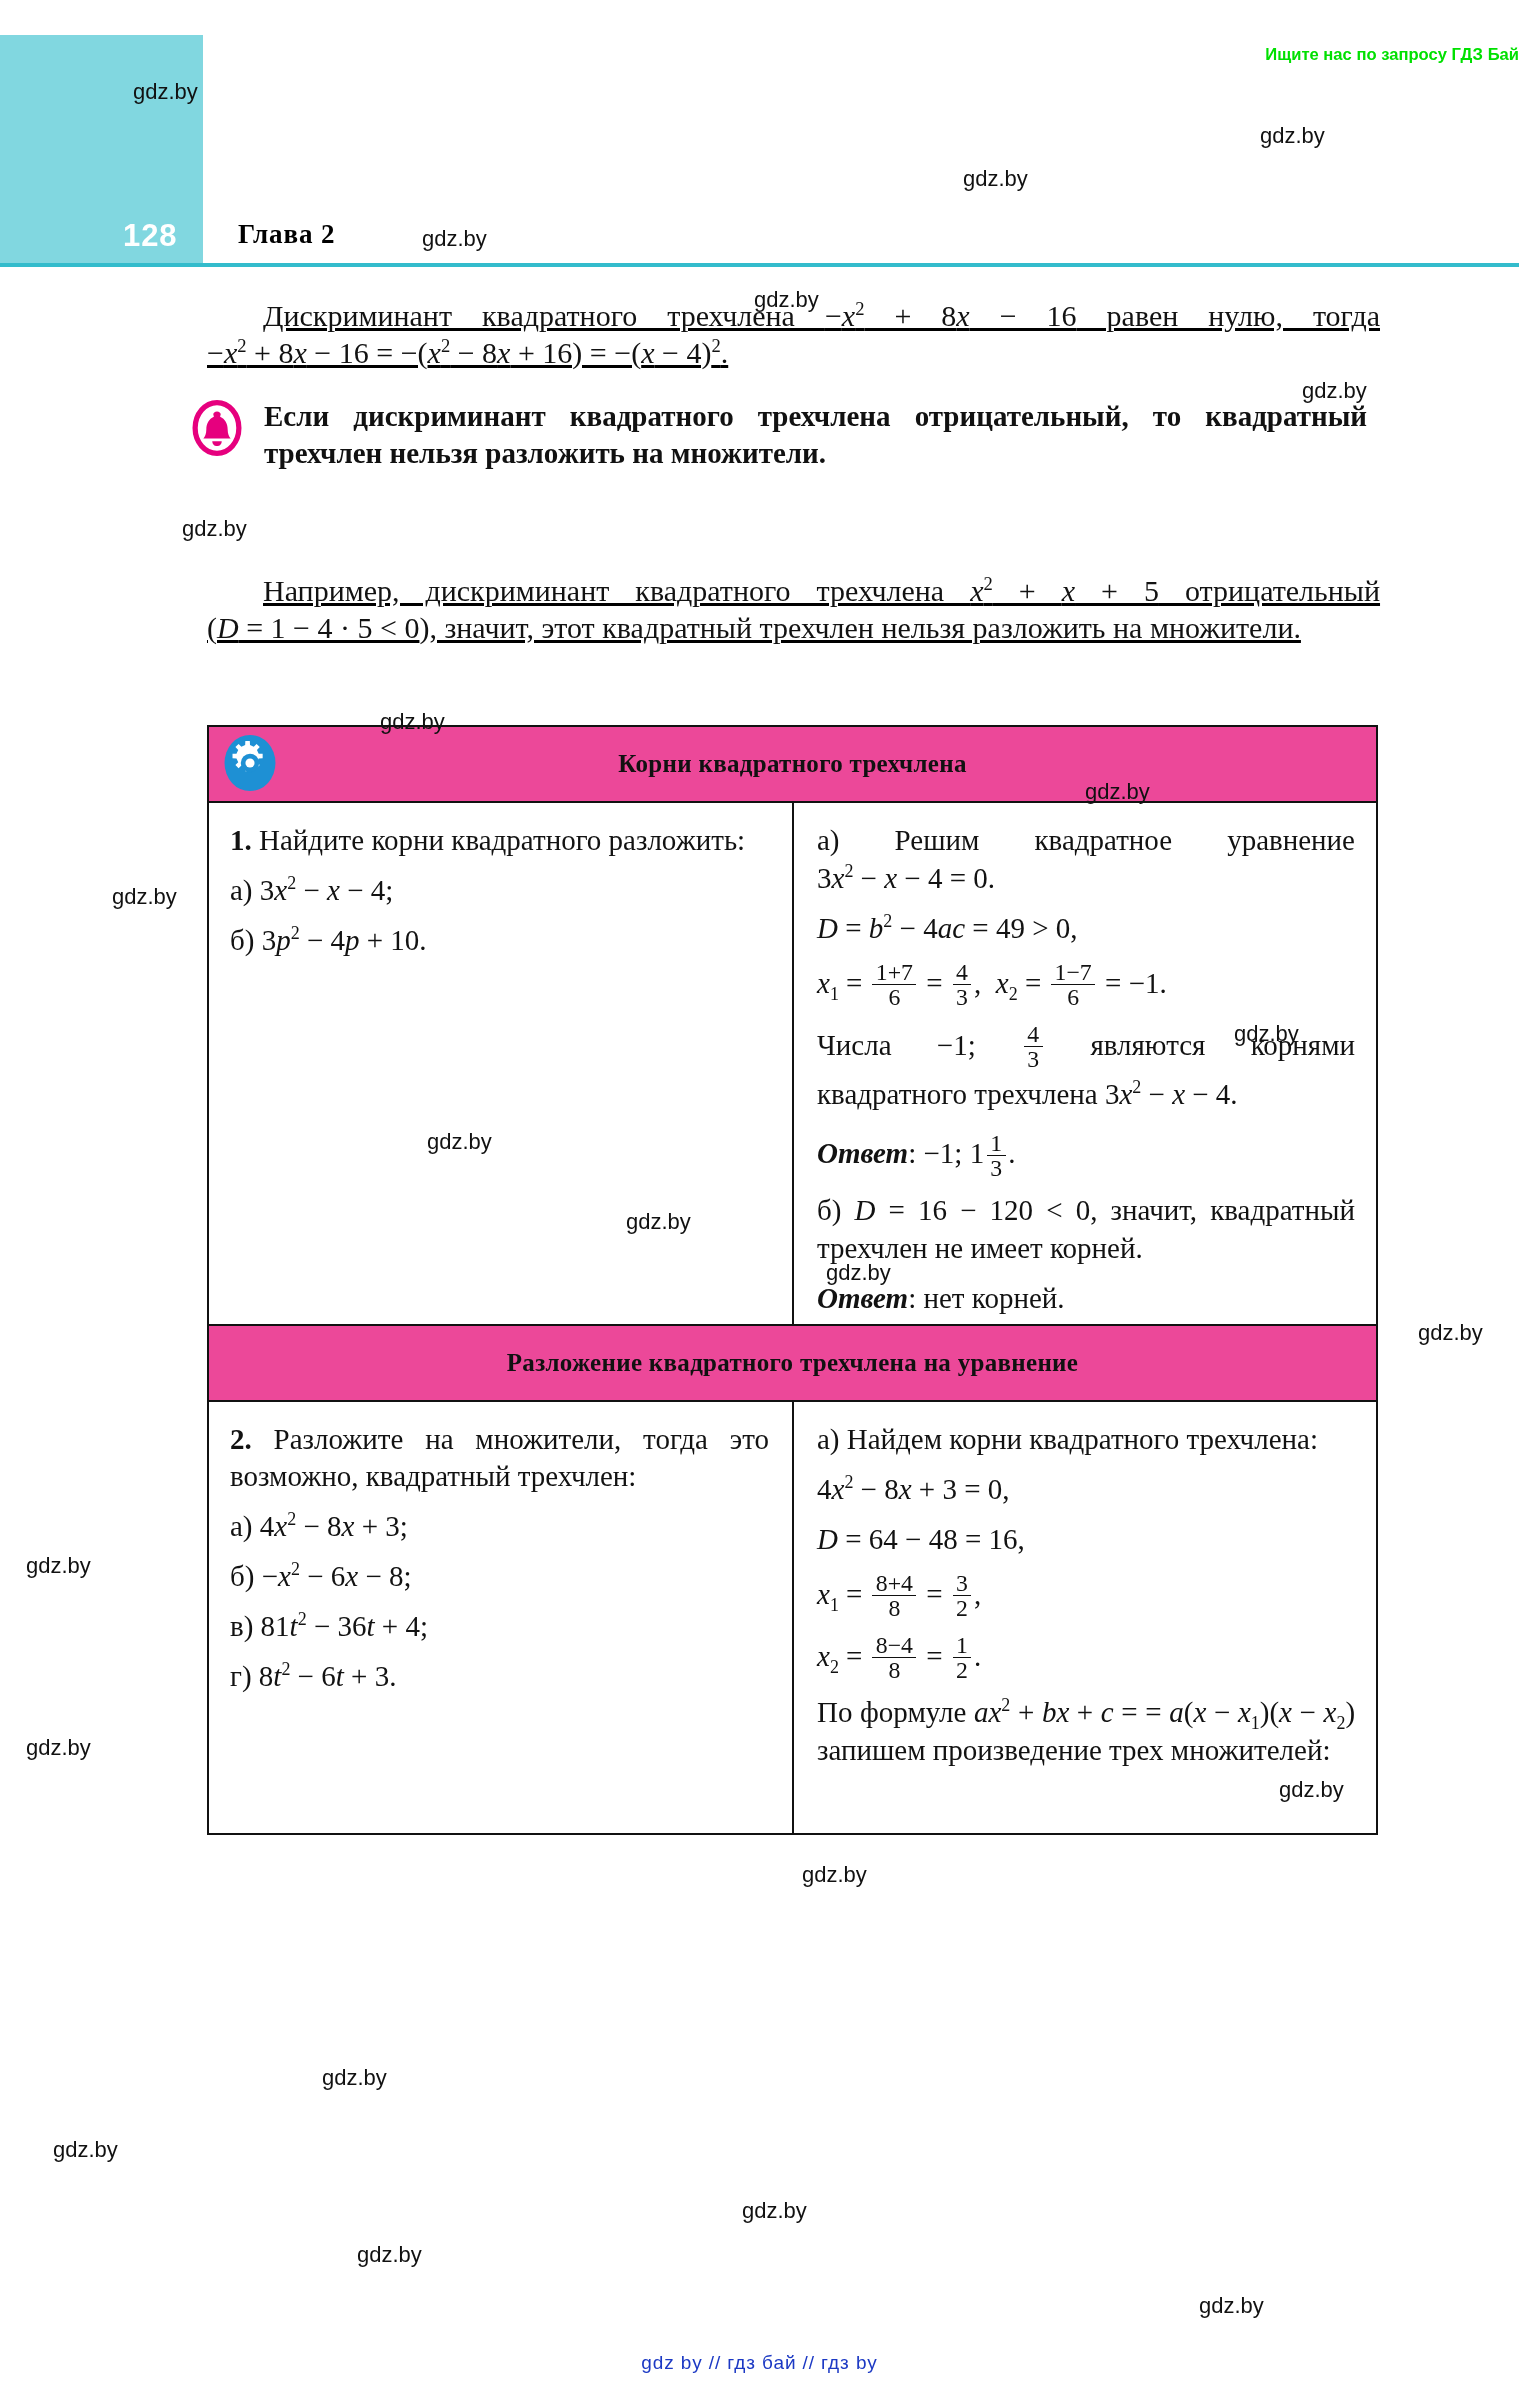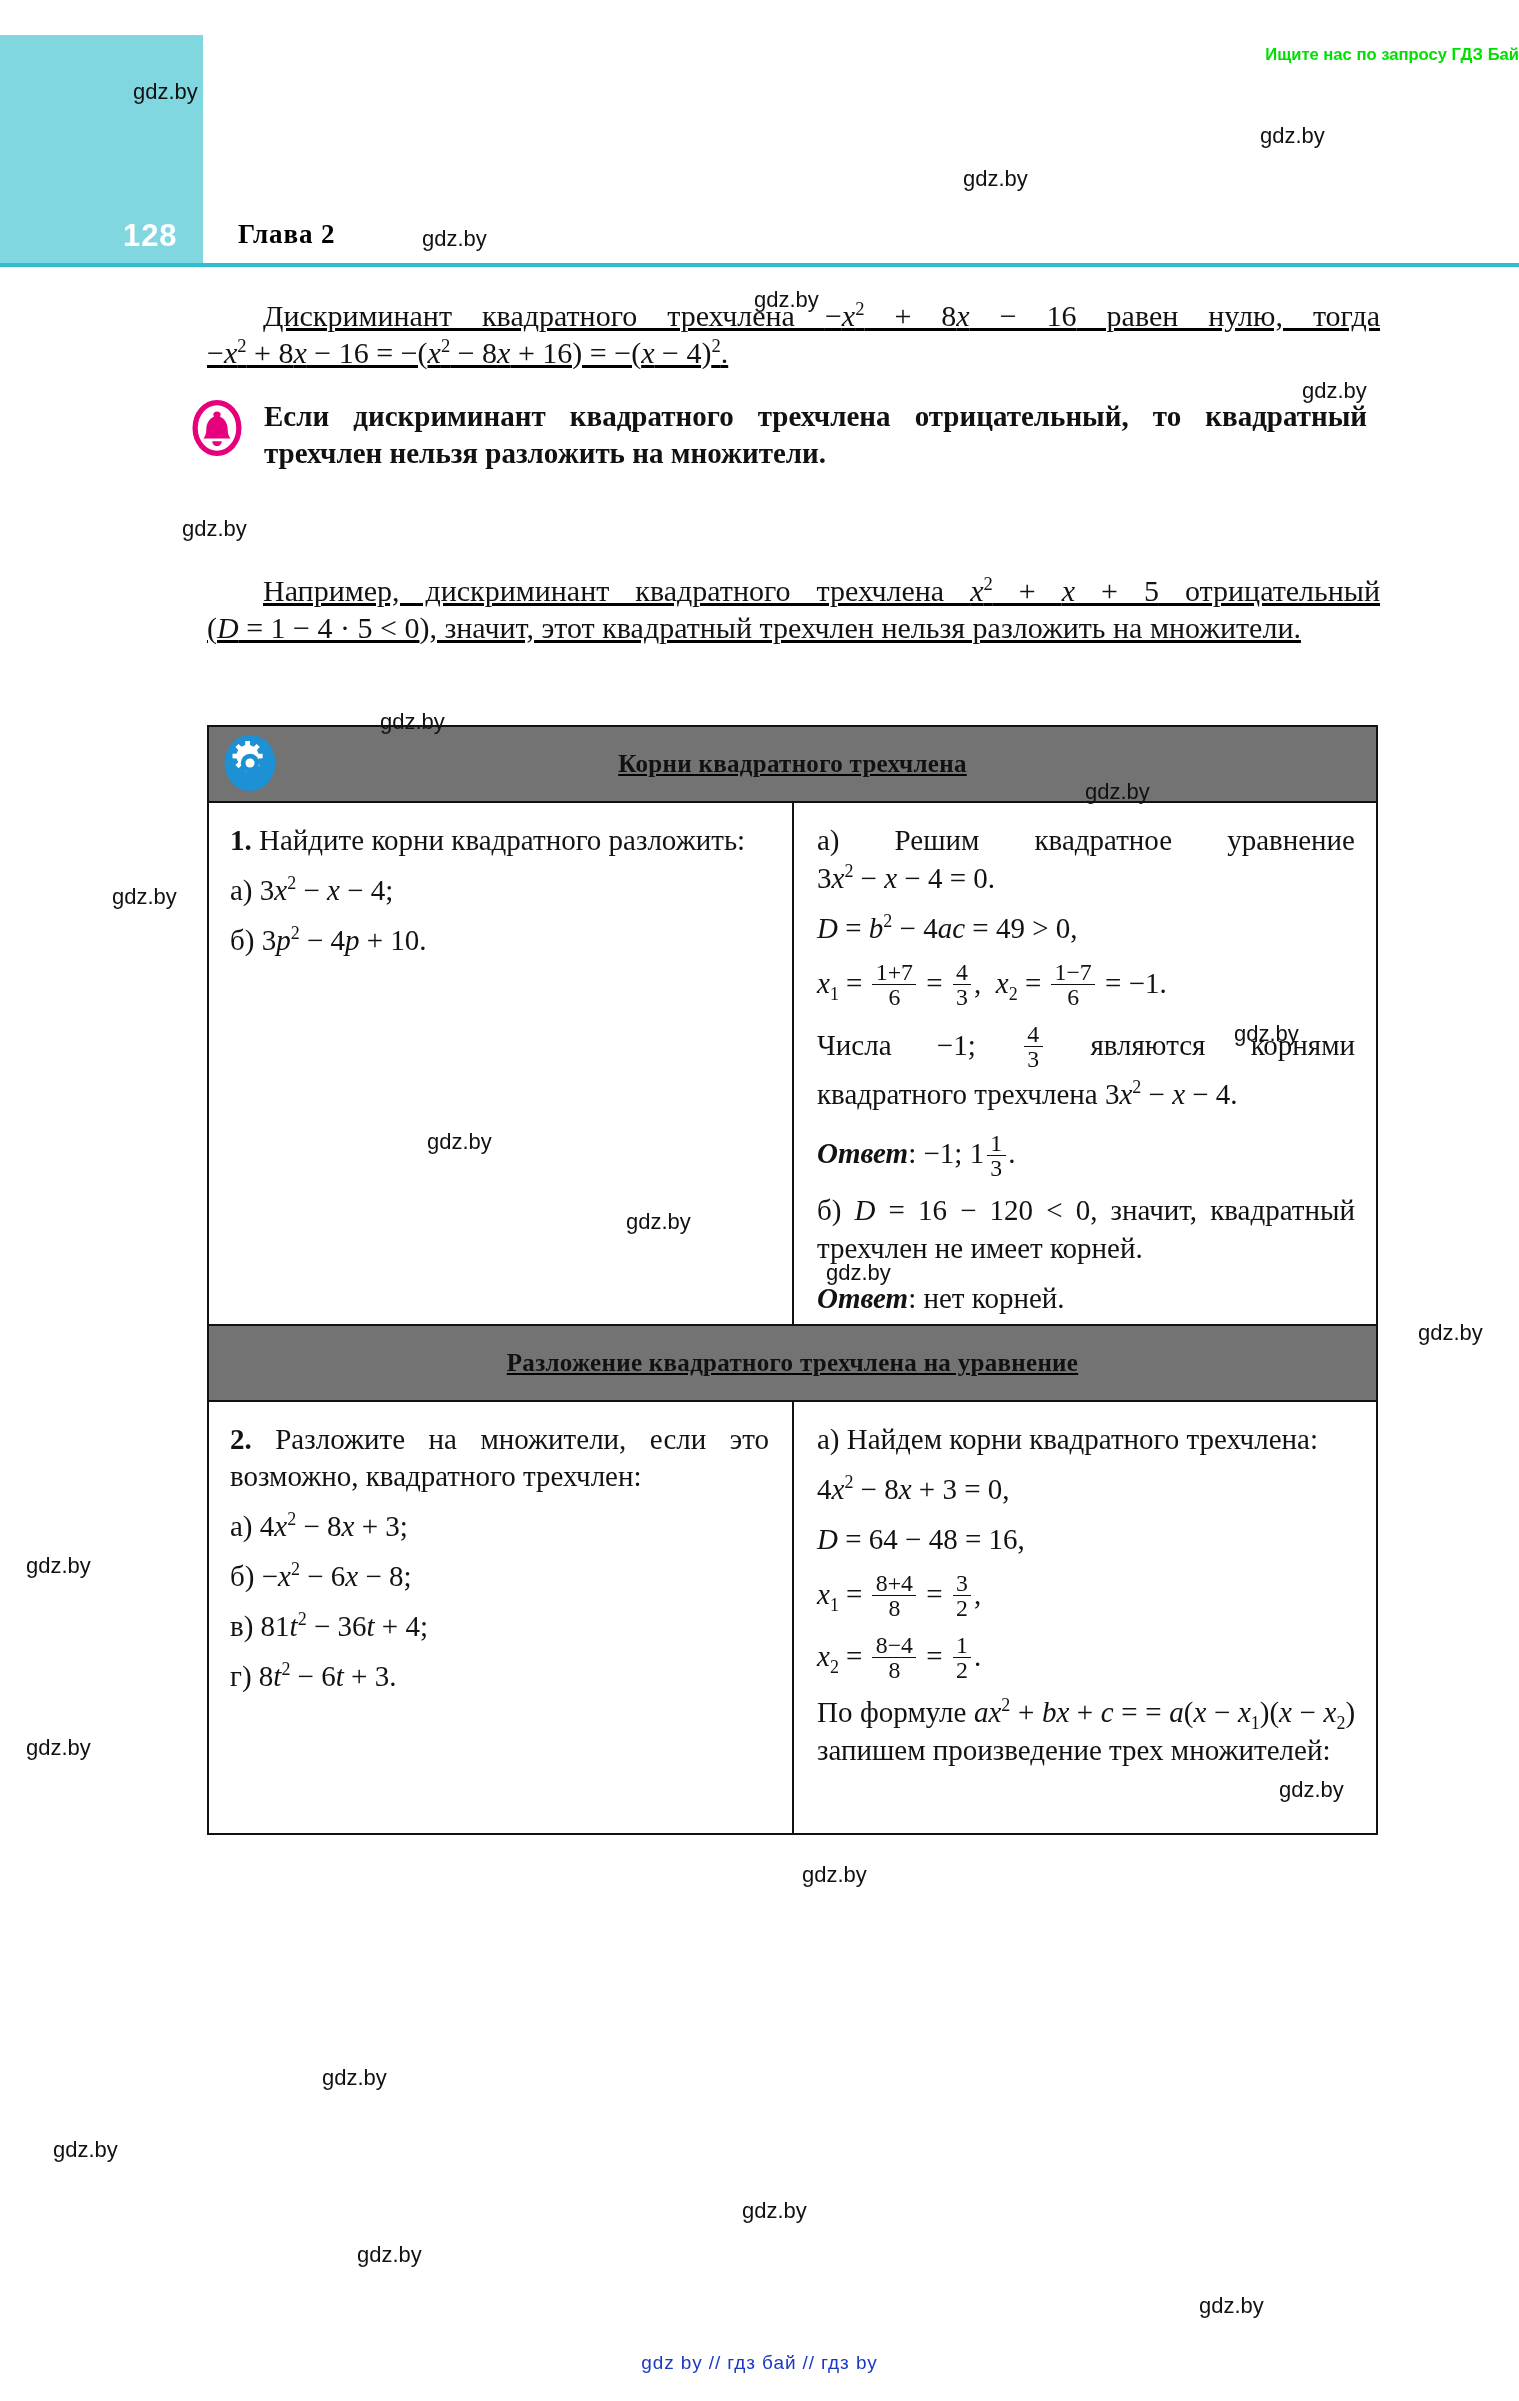--- a/index.html
+++ b/index.html
@@ -129,25 +129,24 @@
     position: absolute;
     left: 207px;
     width: 1171px;
     border: 2.6px solid #111;
     box-sizing: border-box;
     background: #fff;
   }
   .sect-head {
     display: flex;
     align-items: center;
-    background: #737373;
+    background: #ec4899;
     border-bottom: 2.6px solid #111;
     height: 74px;
     position: relative;
-    text-decoration: underline;
   }
   .sect-head.plain { justify-content: center; }
   .gear-icon {
     position: absolute;
     left: 12.3px;
     top: 7px;
     width: 58px;
     height: 58px;
   }
   .sect-title {
@@ -327,21 +326,21 @@
   </div>
 
   <div class="sect-head plain" style="border-top:2.6px solid #111;">
     <span class="sect-title">Разложение квадратного трехчлена на уравнение</span>
   </div>
 
   <div class="two-col">
     <div class="cell cell-left">
       <p>
         <span class="num-lead">2.</span>
-        <span>Разложите на множители, если это возможно, квадратного трехчлен:</span>
+        <span>Разложите на множители, тогда это возможно, квадратный трехчлен:</span>
       </p>
       <p>
         <span>а)</span>
         <span class="nowrap">4<span class="mi">x</span><sup class="pw">2</sup> − 8<span class="mi">x</span> + 3;</span>
       </p>
       <p>
         <span>б)</span>
         <span class="nowrap">−<span class="mi">x</span><sup class="pw">2</sup> − 6<span class="mi">x</span> − 8;</span>
       </p>
       <p>

